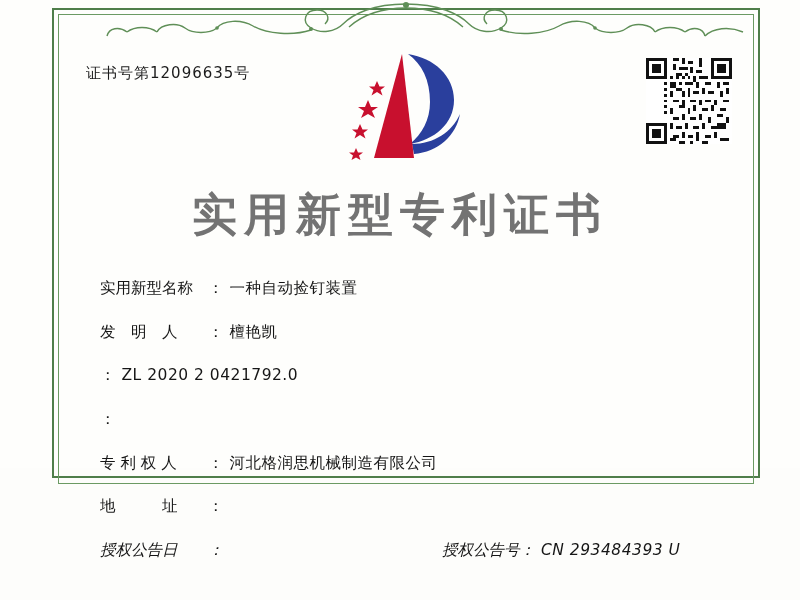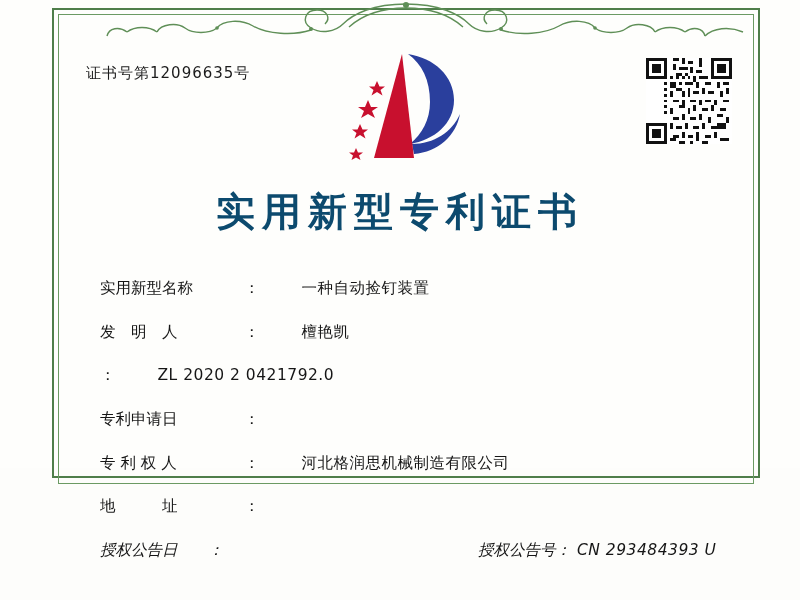--- a/index.html
+++ b/index.html
@@ -85,41 +85,40 @@
   .qr svg { display: block; }
 
   
   .main-title {
     position: absolute;
     left: 0;
     right: 0;
     top: 185px;
     text-align: center;
     font-family: "DejaVu Serif", "Liberation Serif", serif;
-    font-size: 39px;
+    font-size: 45px;
     font-weight: bold;
     letter-spacing: 7px;
-    color: #0c4a6e;
+    color: #737373;
   }
 
   
   .fields {
     position: absolute;
     left: 100px;
     top: 278px;
     right: 80px;
   }
   .field-row {
     display: flex;
     align-items: baseline;
     margin-bottom: 22px;
     font-size: 15.5px;
     color: #161616;
     line-height: 1.4;
-    gap: 36px;
   }
   .field-label {
     width: 108px;
     flex: 0 0 108px;
     white-space: pre;
     letter-spacing: 0px;
   }
   .field-colon {
     flex: 0 0 auto;
     padding-right: 6px;
@@ -328,21 +327,20 @@
       <span class="field-colon">：</span>
       <span class="field-value">檀艳凯</span>
     </div>
 
     <div class="field-row">
       <span class="field-colon">：</span>
       <span class="field-value">ZL 2020 2 0421792.0</span>
     </div>
 
     <div class="field-row">
-      <span class="field-label">专利申请日</span>
       <span class="field-colon">：</span>
     </div>
 
     <div class="field-row">
       <span class="field-label">专 利 权 人</span>
       <span class="field-colon">：</span>
       <span class="field-value">河北格润思机械制造有限公司</span>
     </div>
 
     <div class="field-row">

